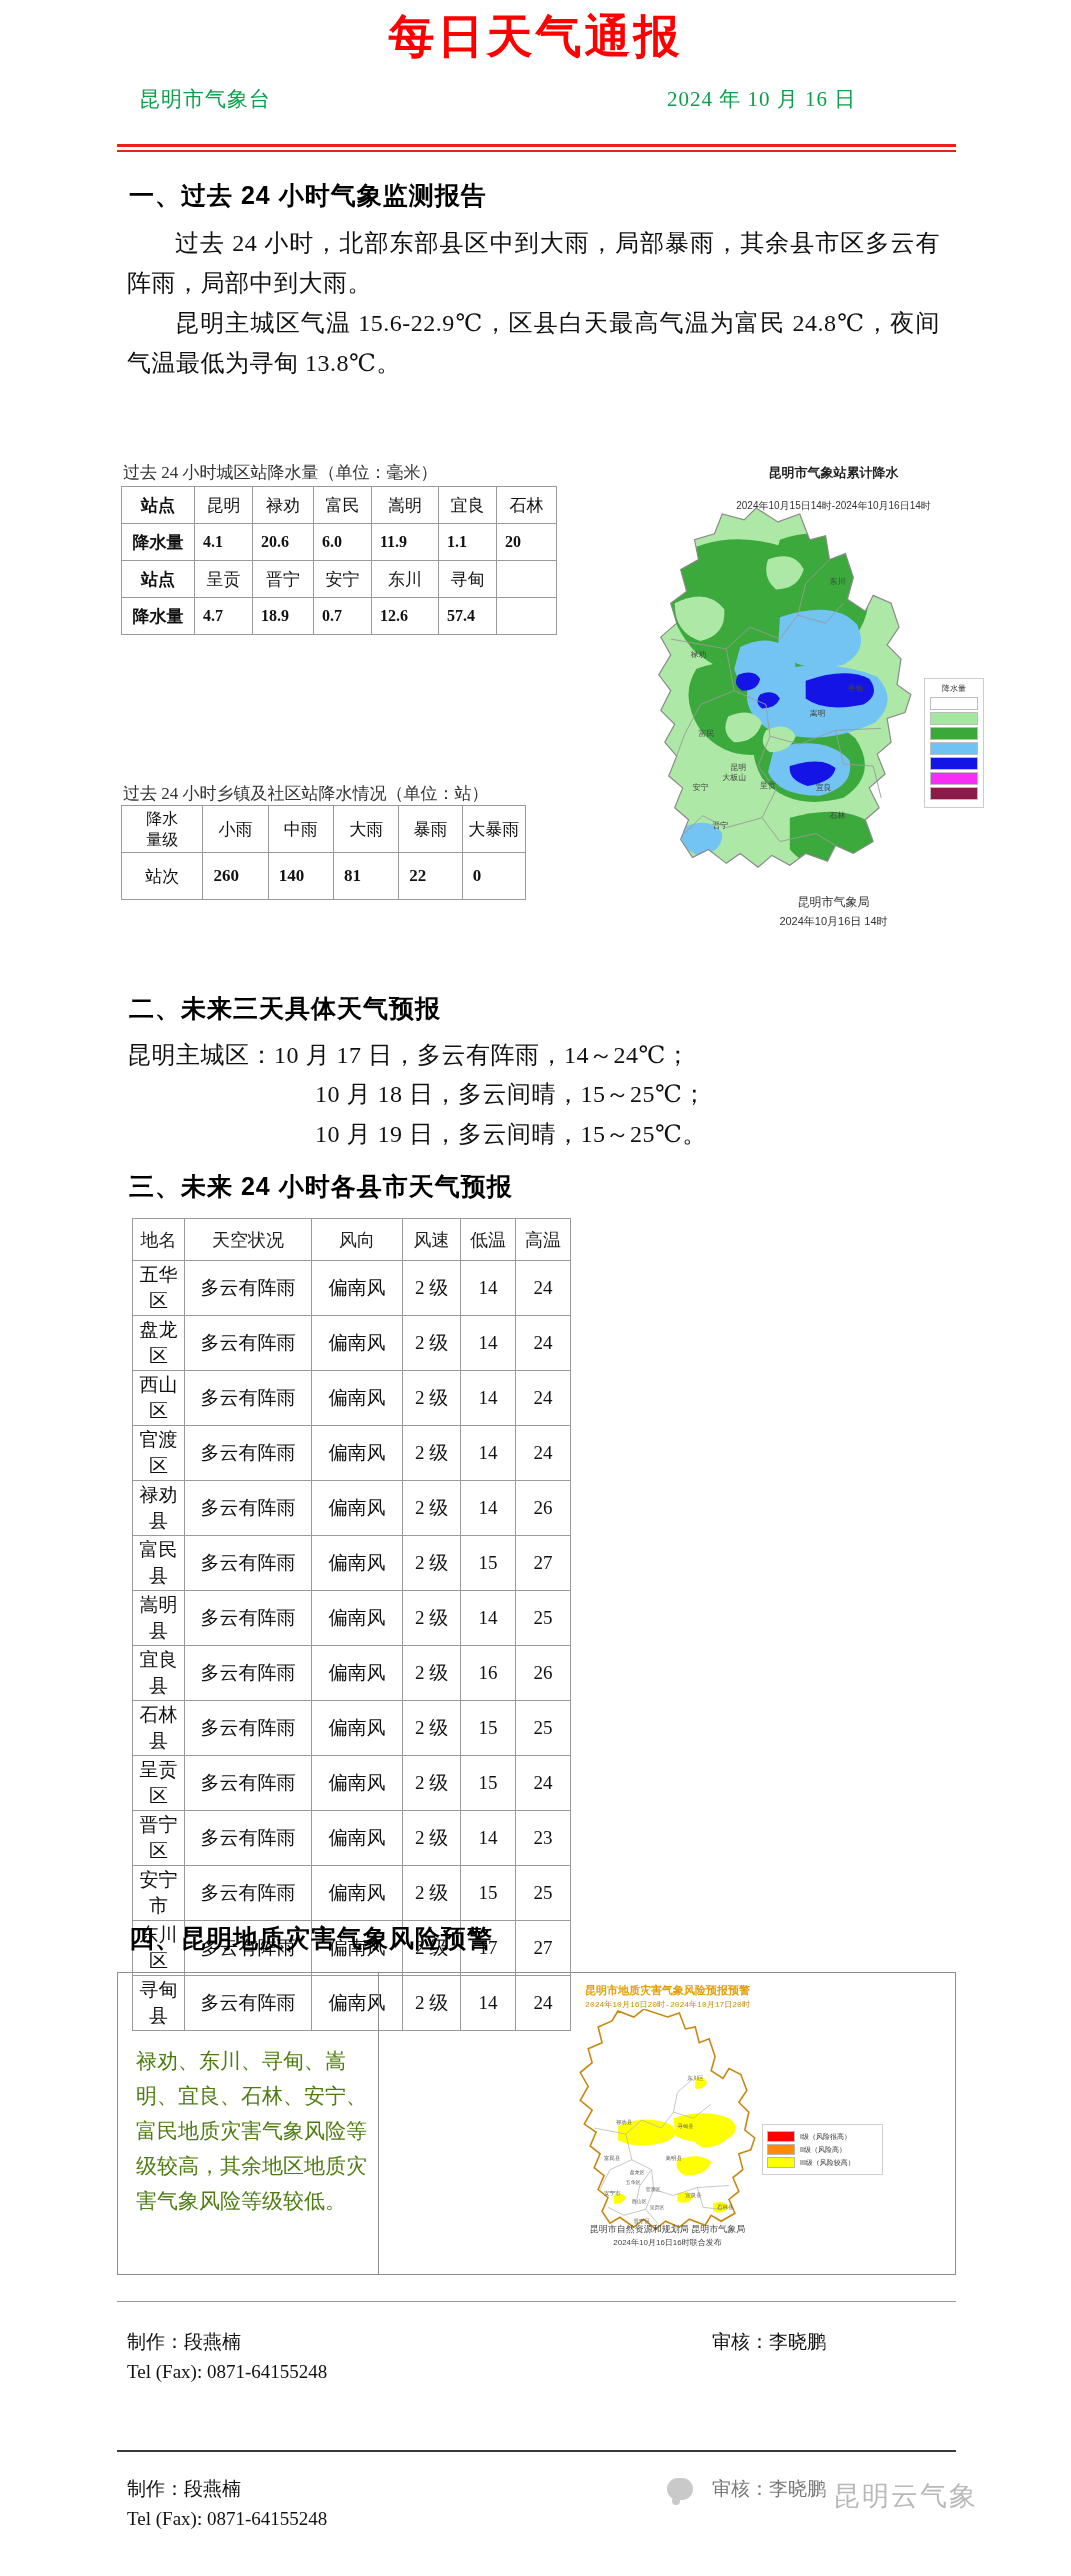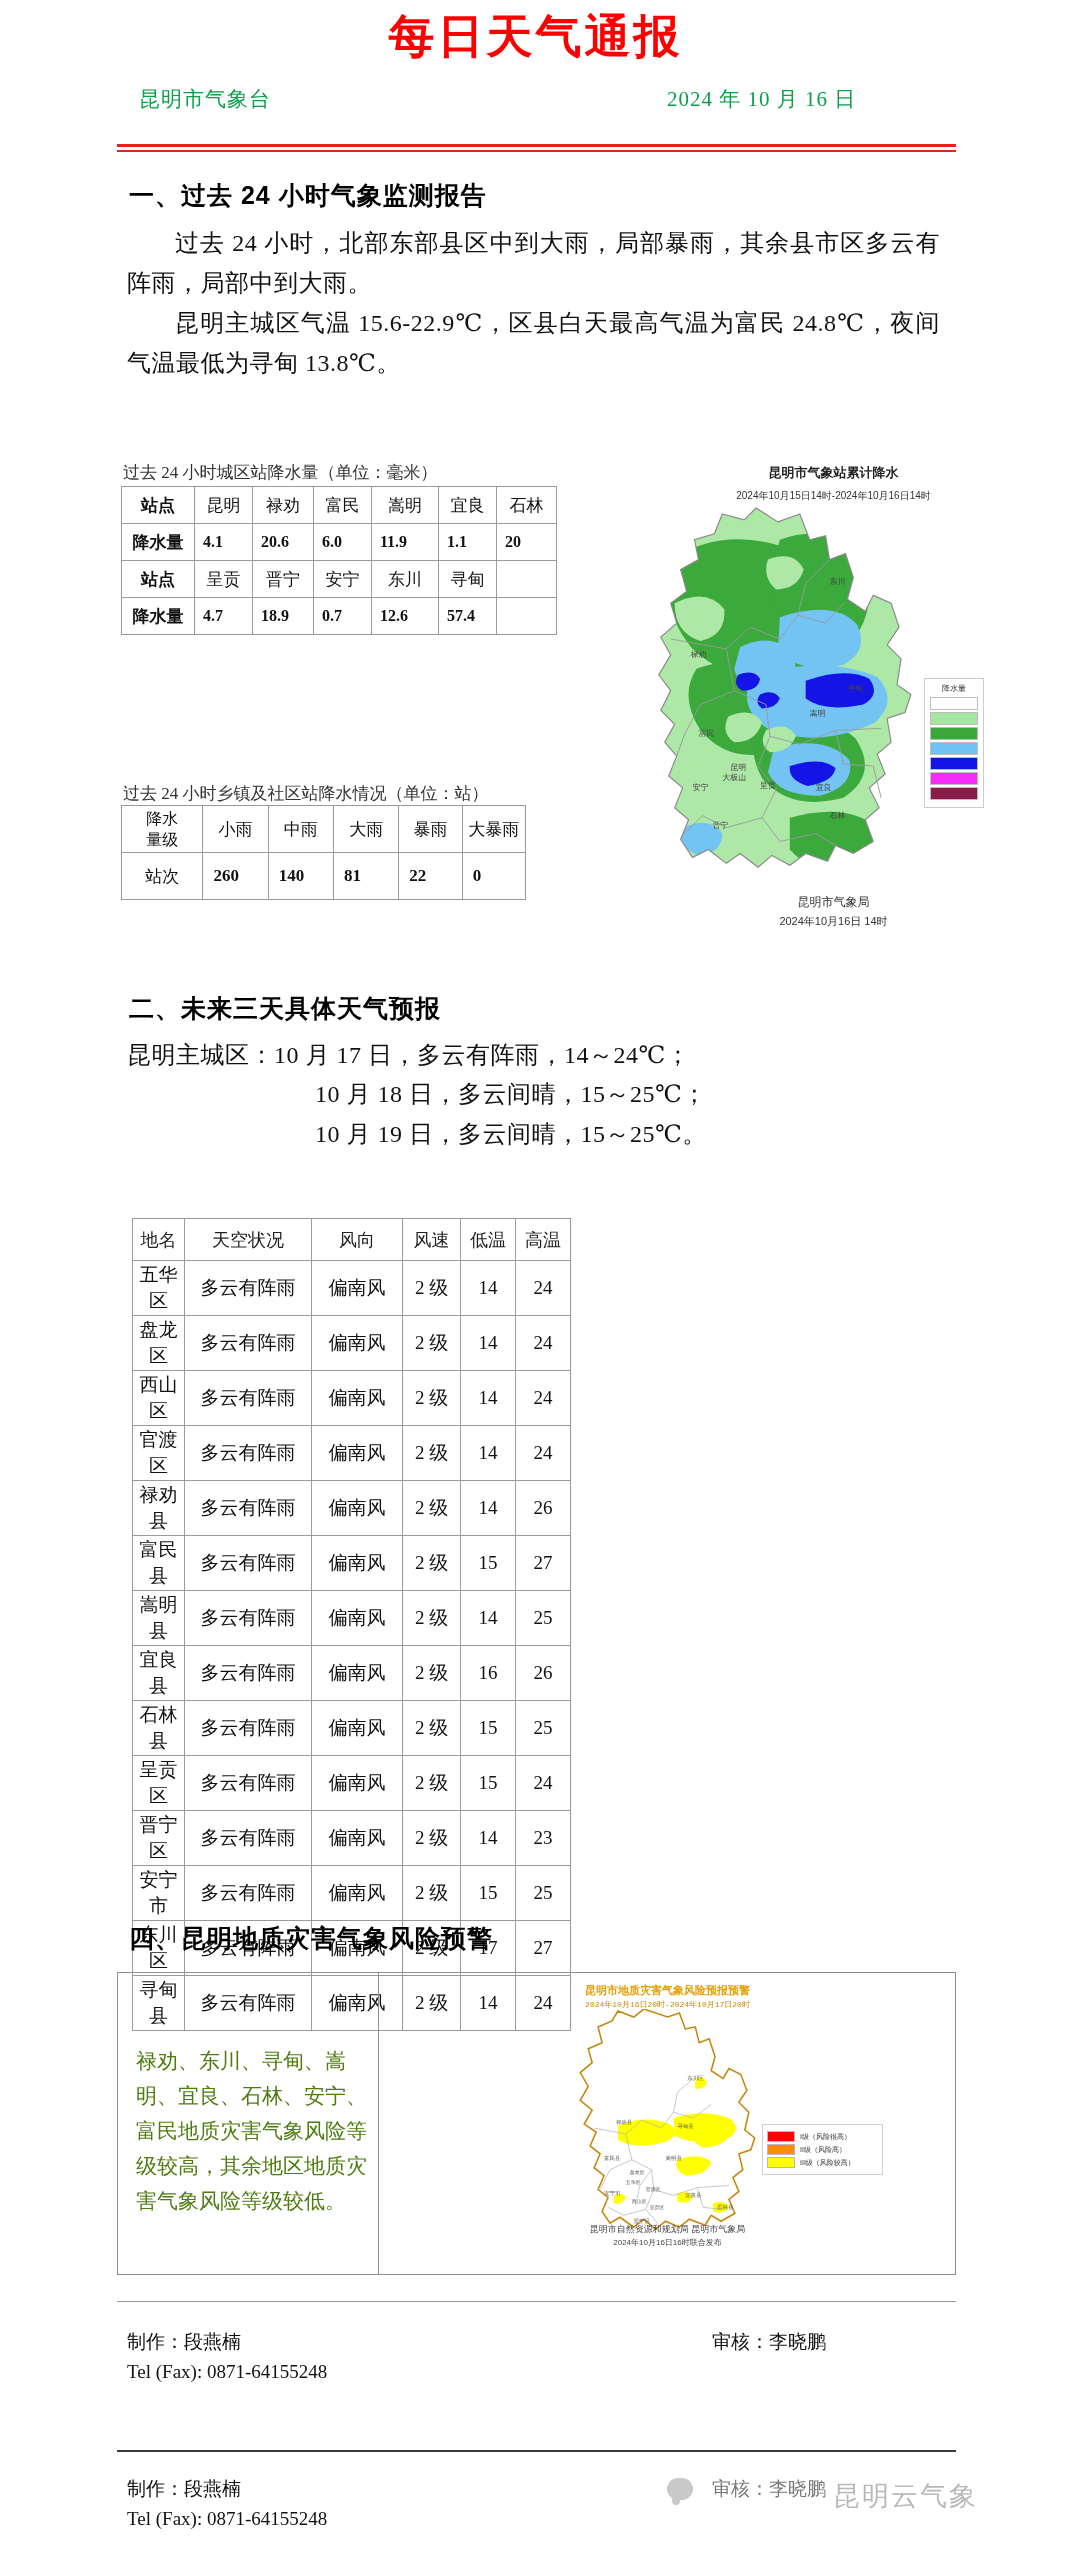--- a/index.html
+++ b/index.html
@@ -61,21 +61,21 @@
 
   .t-fc{font-size:19px;}
   .t-fc td{height:39px;}
   .t-fc td.h{font-size:18px;color:#222;}
 
   
   .map1{position:absolute;left:631px;top:458px;width:405px;height:474px;}
   .map1 .m-title{position:absolute;top:6px;left:0;width:405px;text-align:center;
     font-size:13px;font-weight:bold;color:#222;
     font-family:"Liberation Sans","DejaVu Sans",sans-serif;}
-  .map1 .m-sub{position:absolute;top:31px;left:0;width:405px;text-align:center;
+  .map1 .m-sub{position:absolute;top:41px;left:0;width:405px;text-align:center;
     font-size:10px;color:#333;font-family:"Liberation Sans","DejaVu Sans",sans-serif;}
   .map1 .m-foot1{position:absolute;top:436px;left:0;width:405px;text-align:center;
     font-size:12px;color:#333;font-family:"Liberation Sans","DejaVu Sans",sans-serif;}
   .map1 .m-foot2{position:absolute;top:456px;left:0;width:405px;text-align:center;
     font-size:11px;color:#333;font-family:"Liberation Sans","DejaVu Sans",sans-serif;}
   .legend1{position:absolute;left:293px;top:220px;width:52px;
     border:1px solid #cccccc;background:#fff;padding:4px 3px 5px 3px;}
   .legend1 .lg-t{font-size:8px;color:#333;text-align:center;margin-bottom:3px;
     font-family:"Liberation Sans","DejaVu Sans",sans-serif;white-space:nowrap;overflow:hidden;}
   .legend1 .sw{height:11px;margin:2px 2px;border:1px solid #bdbdbd;}
@@ -312,20 +312,21 @@
     <div class="m-foot2">2024年10月16日 14时</div>
   </div>
 
   <div class="sec-h" style="top:992px;">二、未来三天具体天气预报</div>
   <div class="para" style="top:1035px;left:127px;">
     <span>昆明主城区：</span><span>10 月 17 日，多云有阵雨，14～24℃；</span>
   </div>
   <div class="para" style="top:1074px;left:315px;">10 月 18 日，多云间晴，15～25℃；</div>
   <div class="para" style="top:1114px;left:315px;">10 月 19 日，多云间晴，15～25℃。</div>
 
+  <div class="sec-h" style="top:1170px;">三、未来 24 小时各县市天气预报</div>
 
   <table class="grid t-fc" style="top:1218px;left:132px;width:436px;">
     <colgroup>
         <col style="width:52px">
         <col style="width:127px">
         <col style="width:91px">
         <col style="width:58px">
         <col style="width:55px">
         <col style="width:55px">
       </colgroup>

